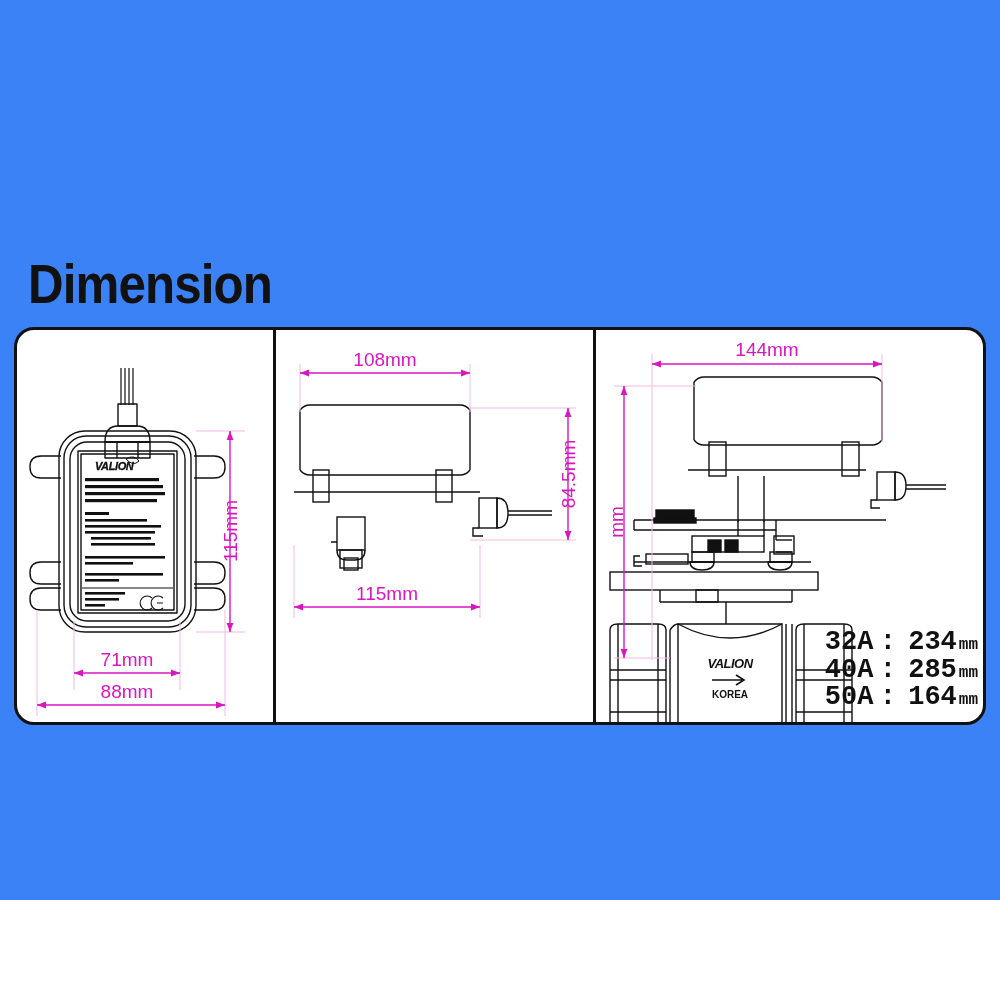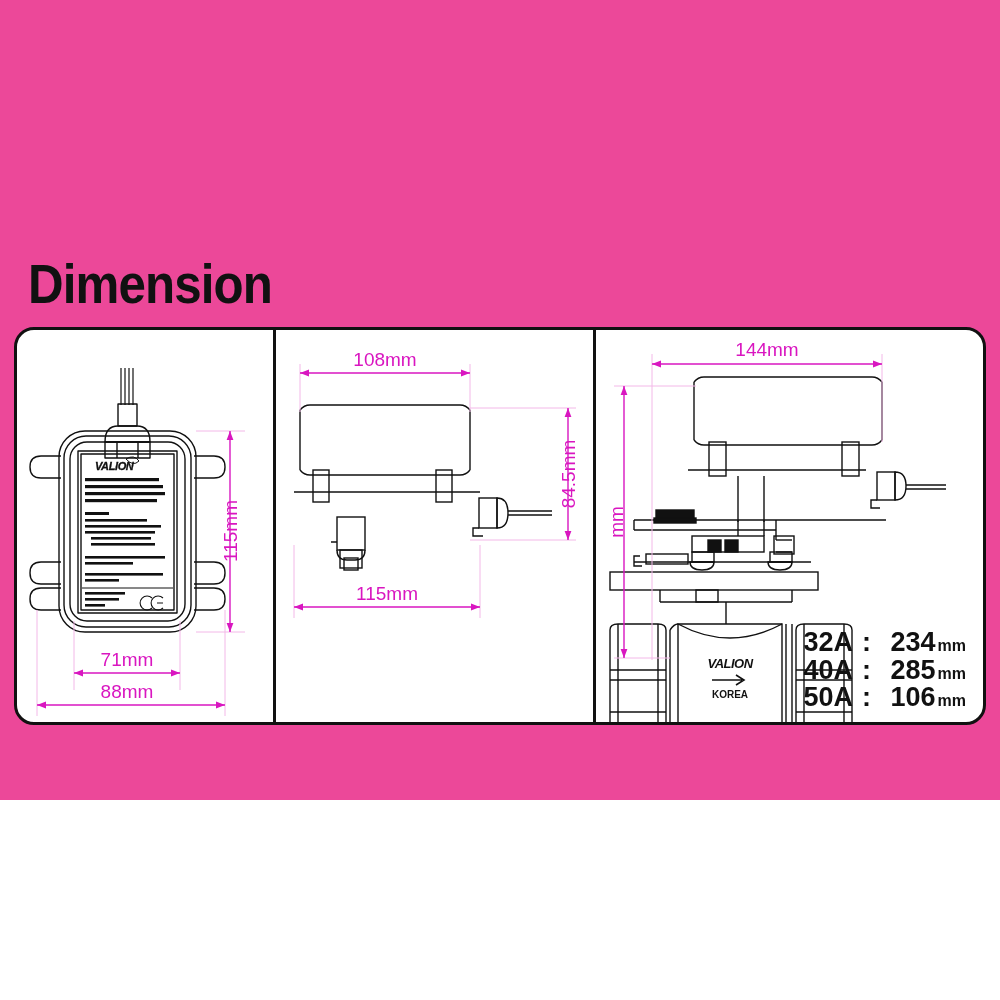--- a/index.html
+++ b/index.html
@@ -7,22 +7,22 @@
     padding: 0;
     background: #ffffff;
     width: 1000px;
     height: 1000px;
     overflow: hidden;
     font-family: "Liberation Sans", sans-serif;
   }
   #root {
     position: relative;
     width: 1000px;
-    height: 800px;
-    background: #ec4899;
+    height: 900px;
+    background: #3b82f6;
   }
   #page-title {
     position: absolute;
     left: 28px;
     top: 256px;
     font-family: "Liberation Sans", sans-serif;
     font-size: 56px;
     font-weight: bold;
     letter-spacing: -1px;
     color: #111111;
@@ -58,24 +58,24 @@
   }
   #panel-front { left: 0; width: 256px; }
   #panel-side  { left: 259px; width: 317px; border-radius: 31px; }
   #panel-assembly { left: 579px; width: 390px; }
   .panel svg { display: block; }
   .vtext {
     font-family: "Liberation Sans", sans-serif;
   }
   #sizes-table {
     position: absolute;
-    right: 20px;
+    right: 8px;
     bottom: 10px;
     color: #111111;
-    font-family: Liberation Sans, sans-serif;
+    font-family: Liberation Mono, monospace;
     line-height: 1.02;
     white-space: nowrap;
   }
   .size-row {
     font-size: 27px;
     font-weight: bold;
     letter-spacing: 0px;
     display: flex;
     align-items: baseline;
     justify-content: flex-end;
@@ -416,20 +416,20 @@
         </div>
         <div class="size-row">
           <span class="size-amp">40A</span>
           <span class="size-colon">:</span>
           <span class="size-val">285</span>
           <span class="size-unit">mm</span>
         </div>
         <div class="size-row">
           <span class="size-amp">50A</span>
           <span class="size-colon">:</span>
-          <span class="size-val">106</span>
+          <span class="size-val">164</span>
           <span class="size-unit">mm</span>
         </div>
       </div>
 
     </div>
   </div>
 </div>
 
 </body></html>

